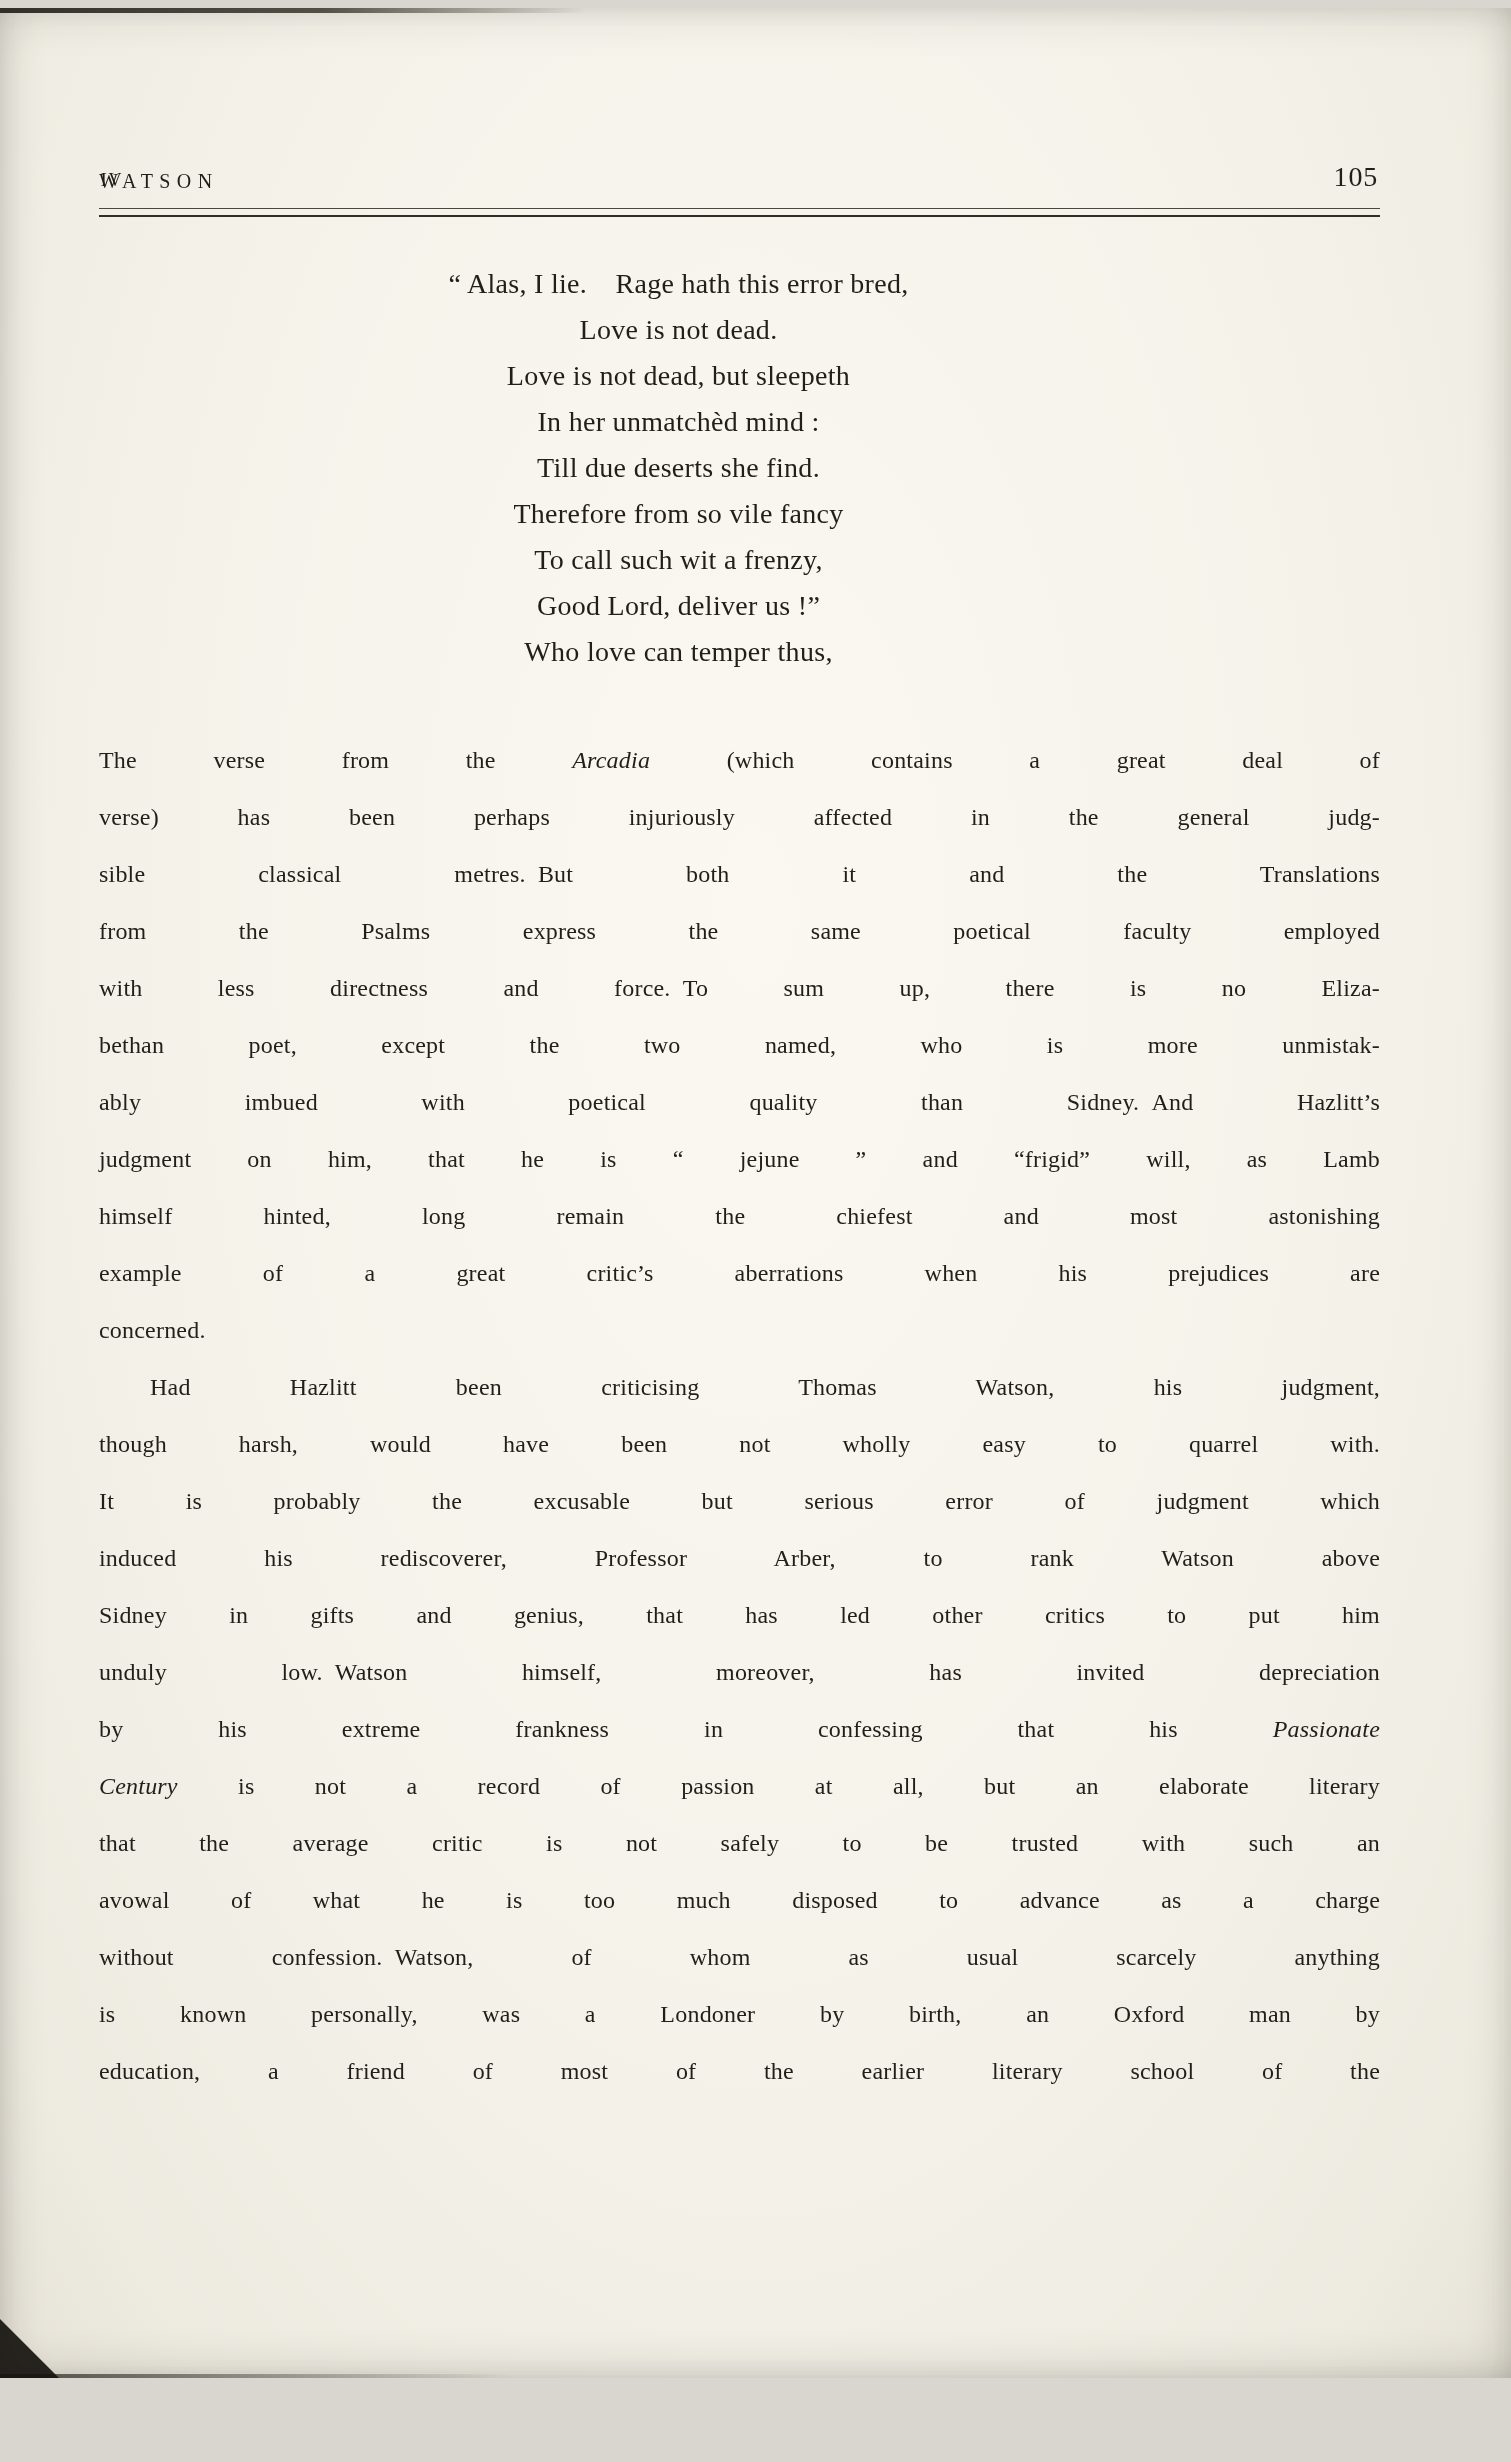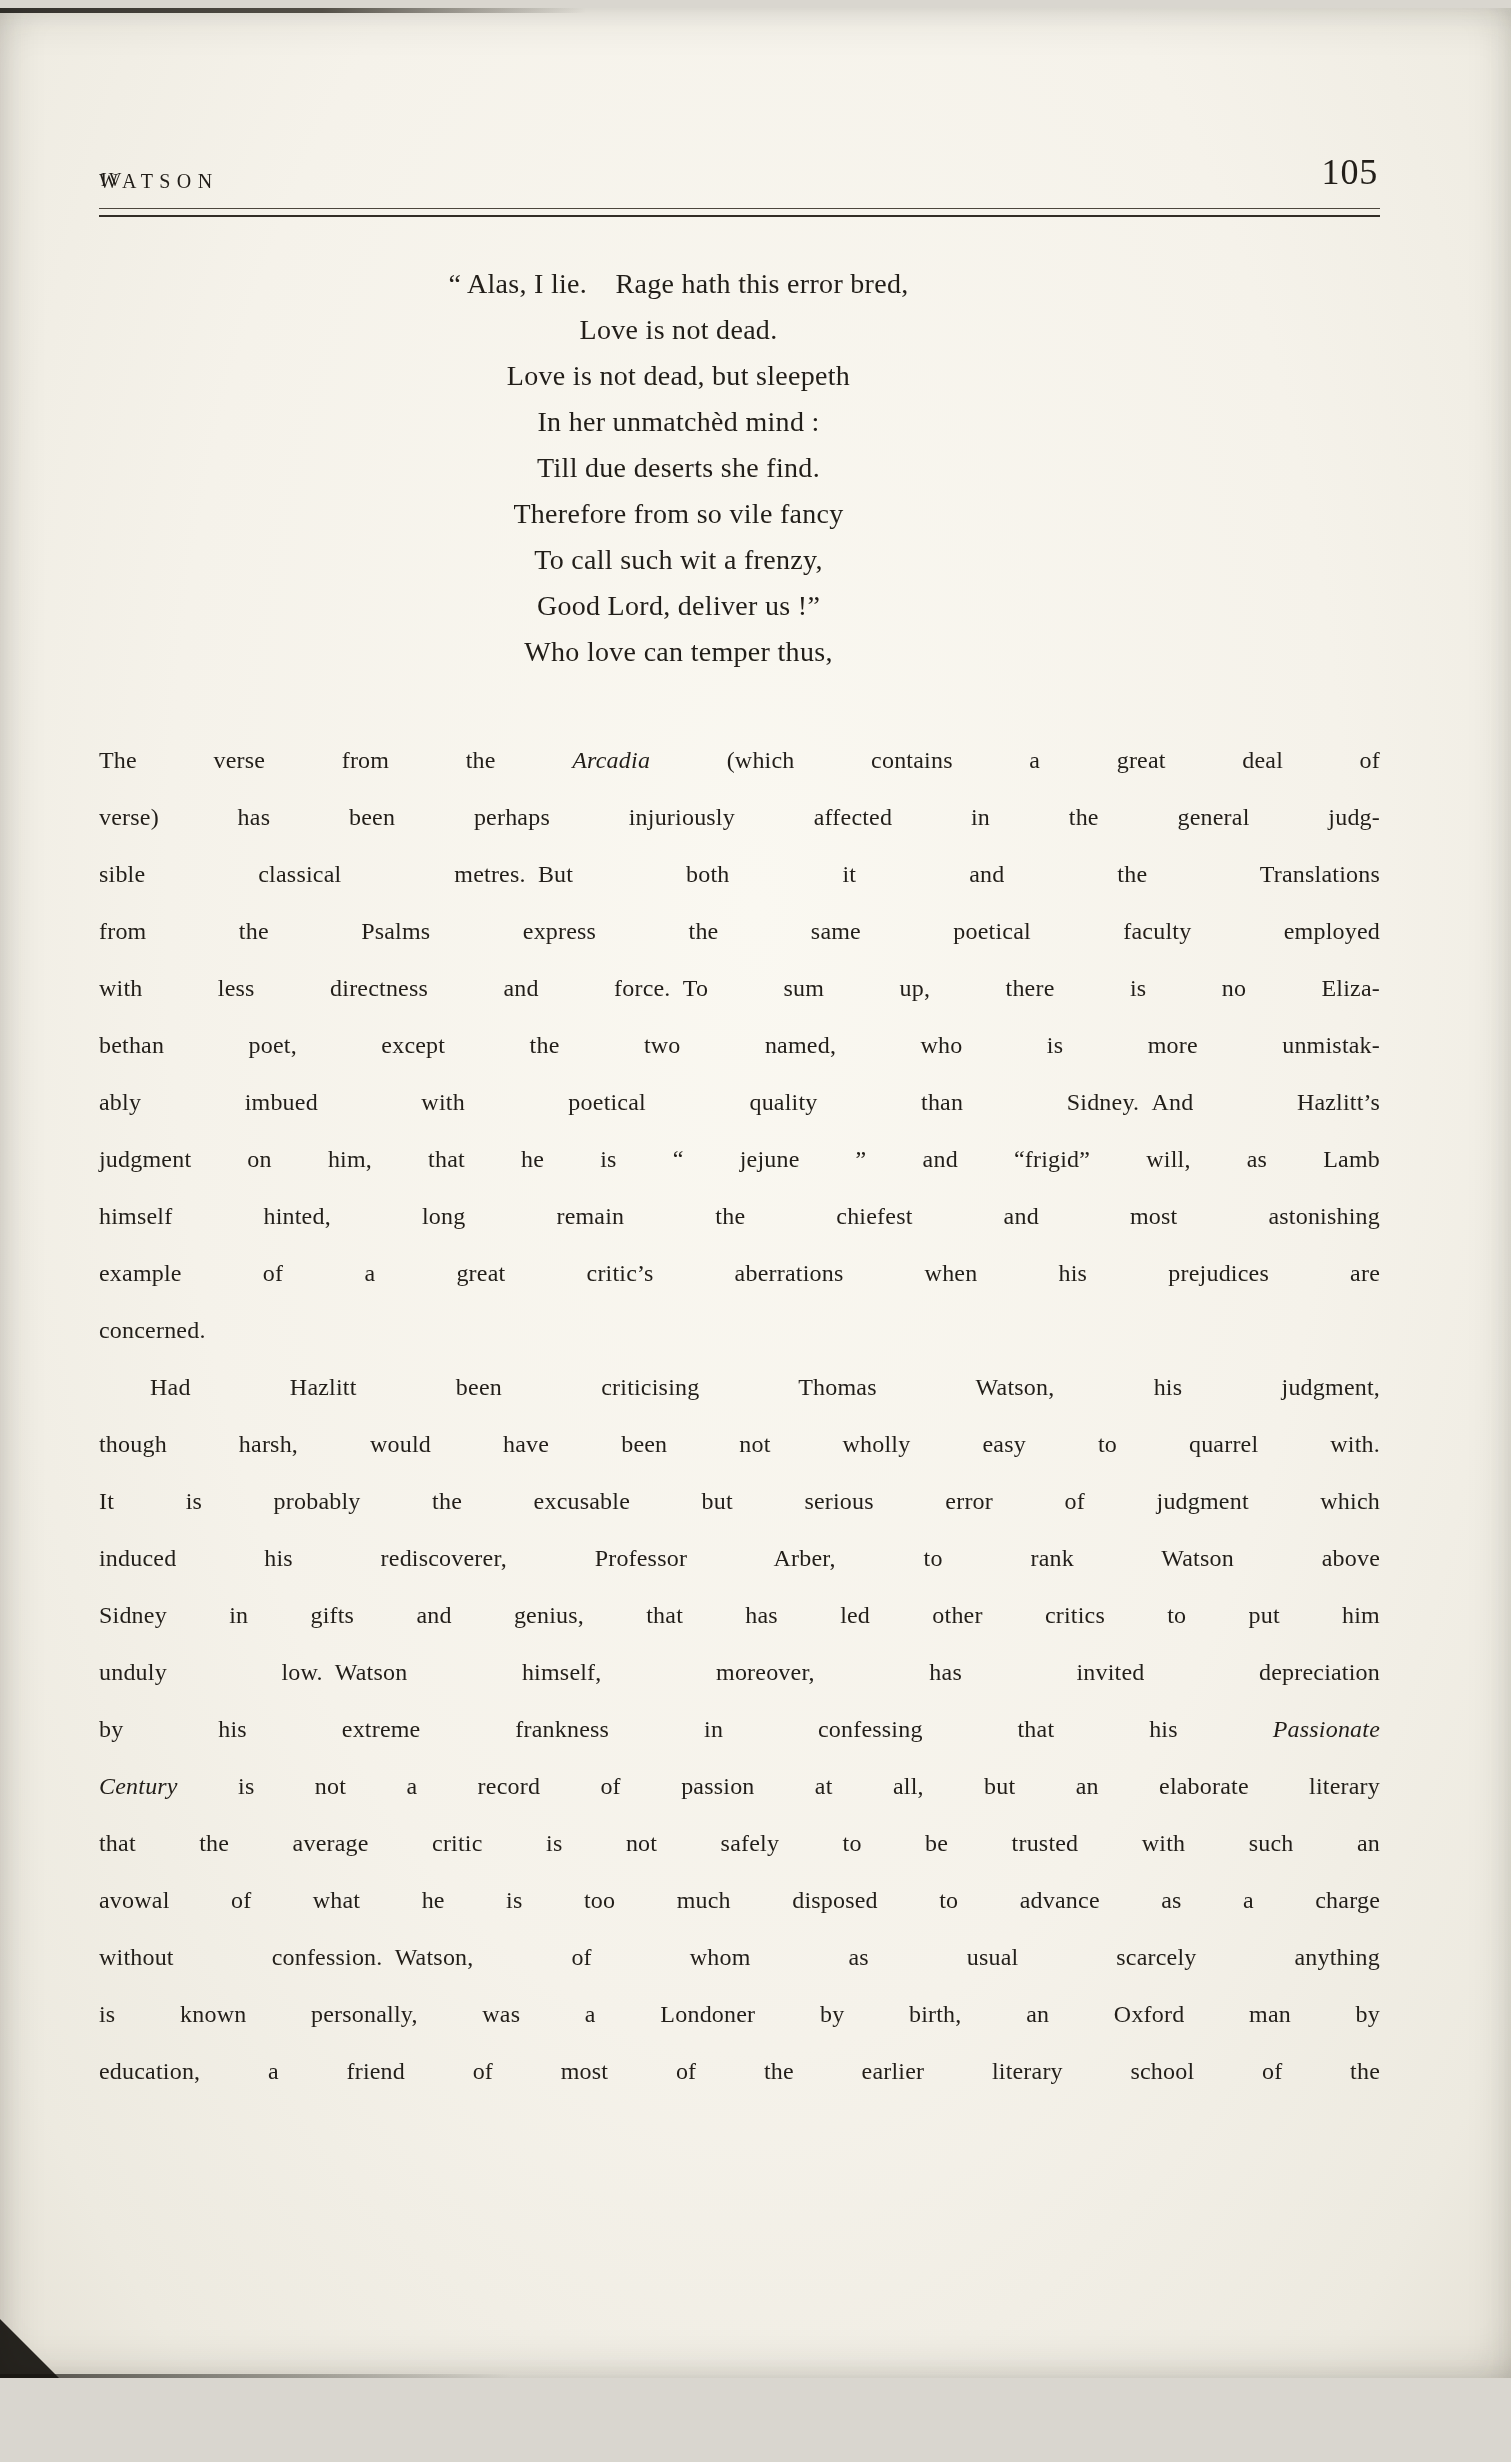--- a/index.html
+++ b/index.html
@@ -48,21 +48,21 @@
     left: 0;
     right: 0;
     bottom: 0;
     font-size: 20px;
     letter-spacing: 6.4px;
   }
   .header-right {
     position: absolute;
     right: 1.8px;
     bottom: 0;
-    font-size: 36px;
+    font-size: 28px;
     letter-spacing: 0.9px;
   }
   .header-rule {
     margin-top: 14.6px;
     height: 6.4px;
     border-top: 1.8px solid #4c463d;
     border-bottom: 2.7px solid #322d26;
   }
 
   

